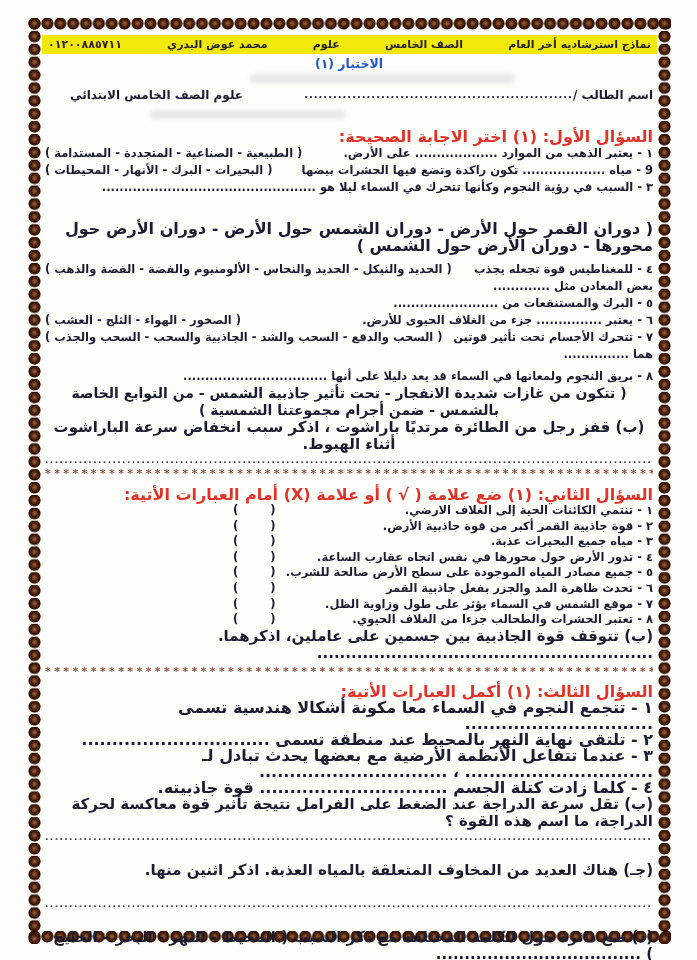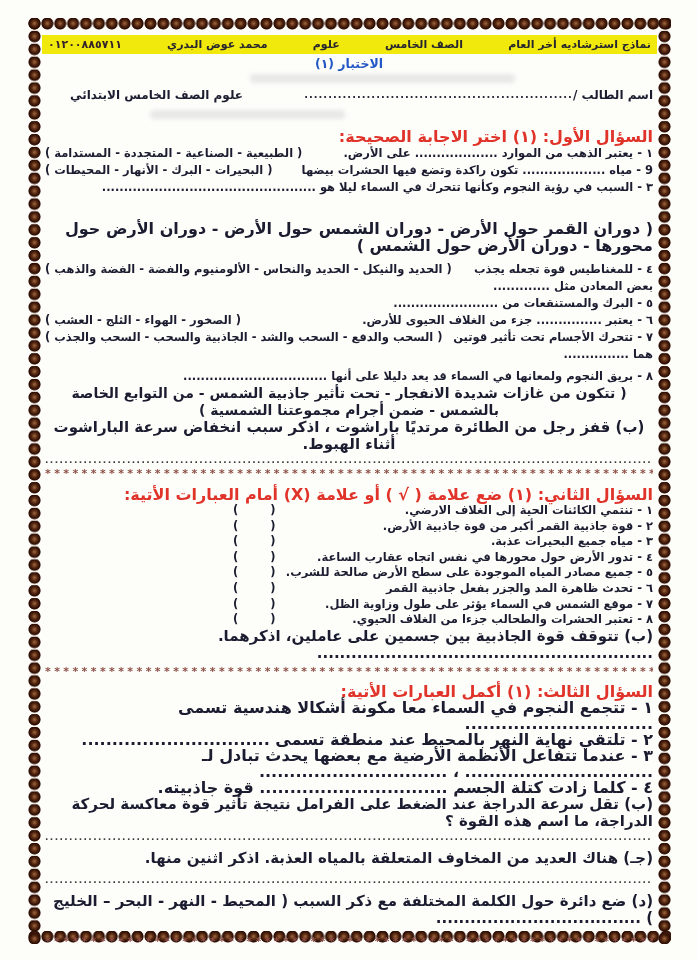--- a/index.html
+++ b/index.html
@@ -42,21 +42,21 @@
   .plain{font-size:15px;line-height:17px;}
   .dotline{overflow:hidden;white-space:nowrap;font-size:9px;line-height:10px;letter-spacing:1.4px;
            color:#3a3a3a;margin-top:2px;direction:ltr;text-align:left;}
   .starline{overflow:hidden;white-space:nowrap;font-size:11px;line-height:13px;letter-spacing:3.4px;
             color:#8d4f46;direction:ltr;text-align:left;margin-top:2px;}
   .tf-rows{padding-left:188px;}
   .tf-row{display:flex;justify-content:space-between;font-size:11.5px;line-height:15.6px;}
   .tf-row .paren{white-space:pre;color:#1c1c30;}
   .q3row{font-size:16px;line-height:16px;}
   .bank{font-size:14px;line-height:16px;margin-top:14px;padding-left:0;padding-right:112px;}
-  .mt8{margin-top:8px;} .mtb{margin-top:3px;}
+  .mt8{margin-top:20px;} .mtb{margin-top:3px;}
 </style>
 </head>
 <body>
 
 <div class="page">
   <div class="bead bead-top"></div>
   <div class="bead bead-bottom"></div>
   <div class="bead bead-left"></div>
   <div class="bead bead-right"></div>
 

